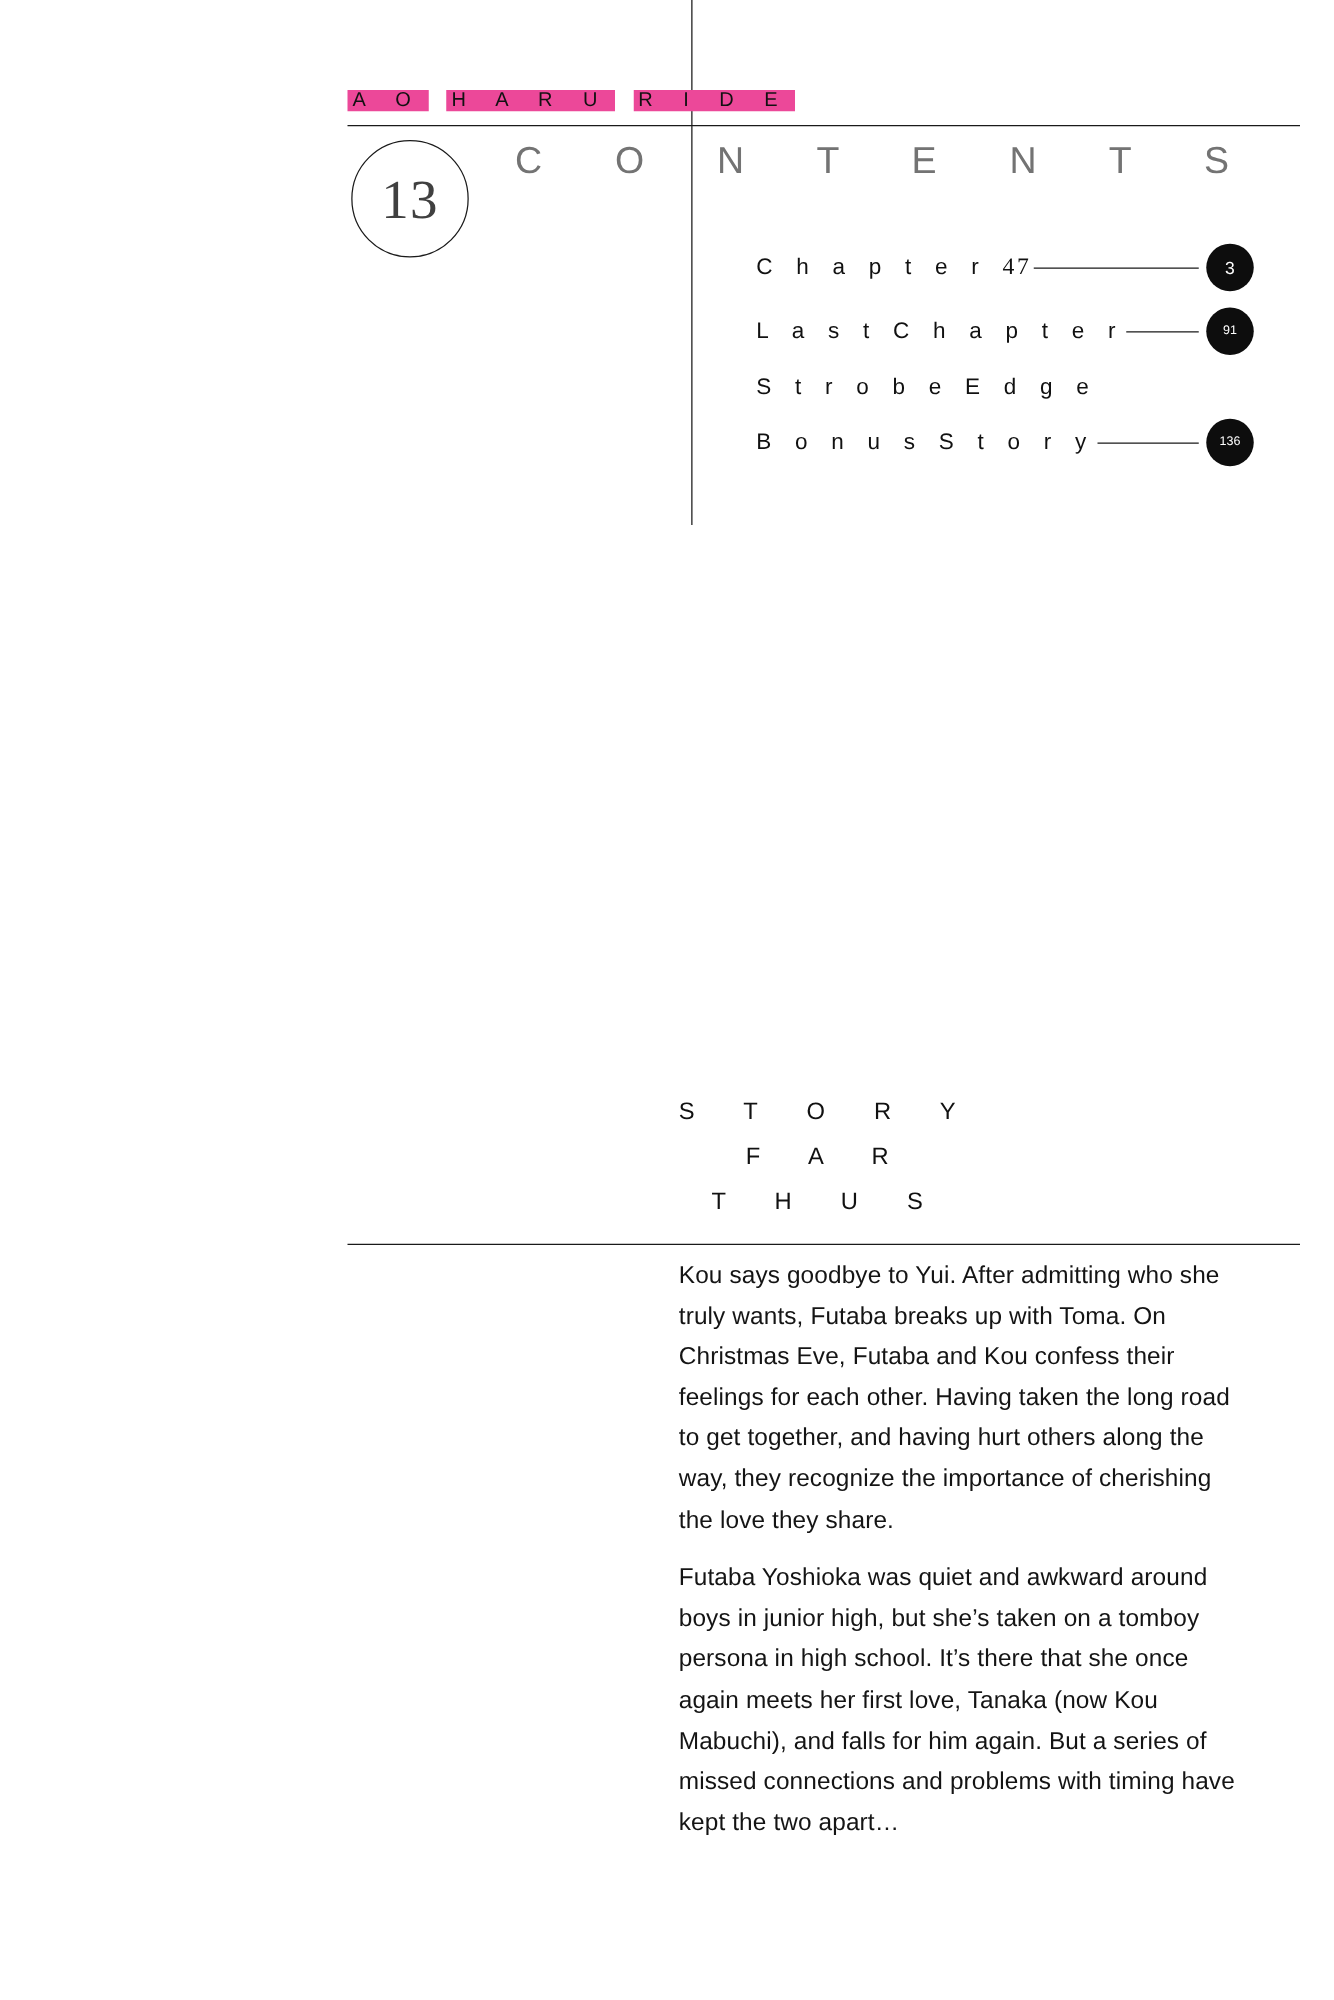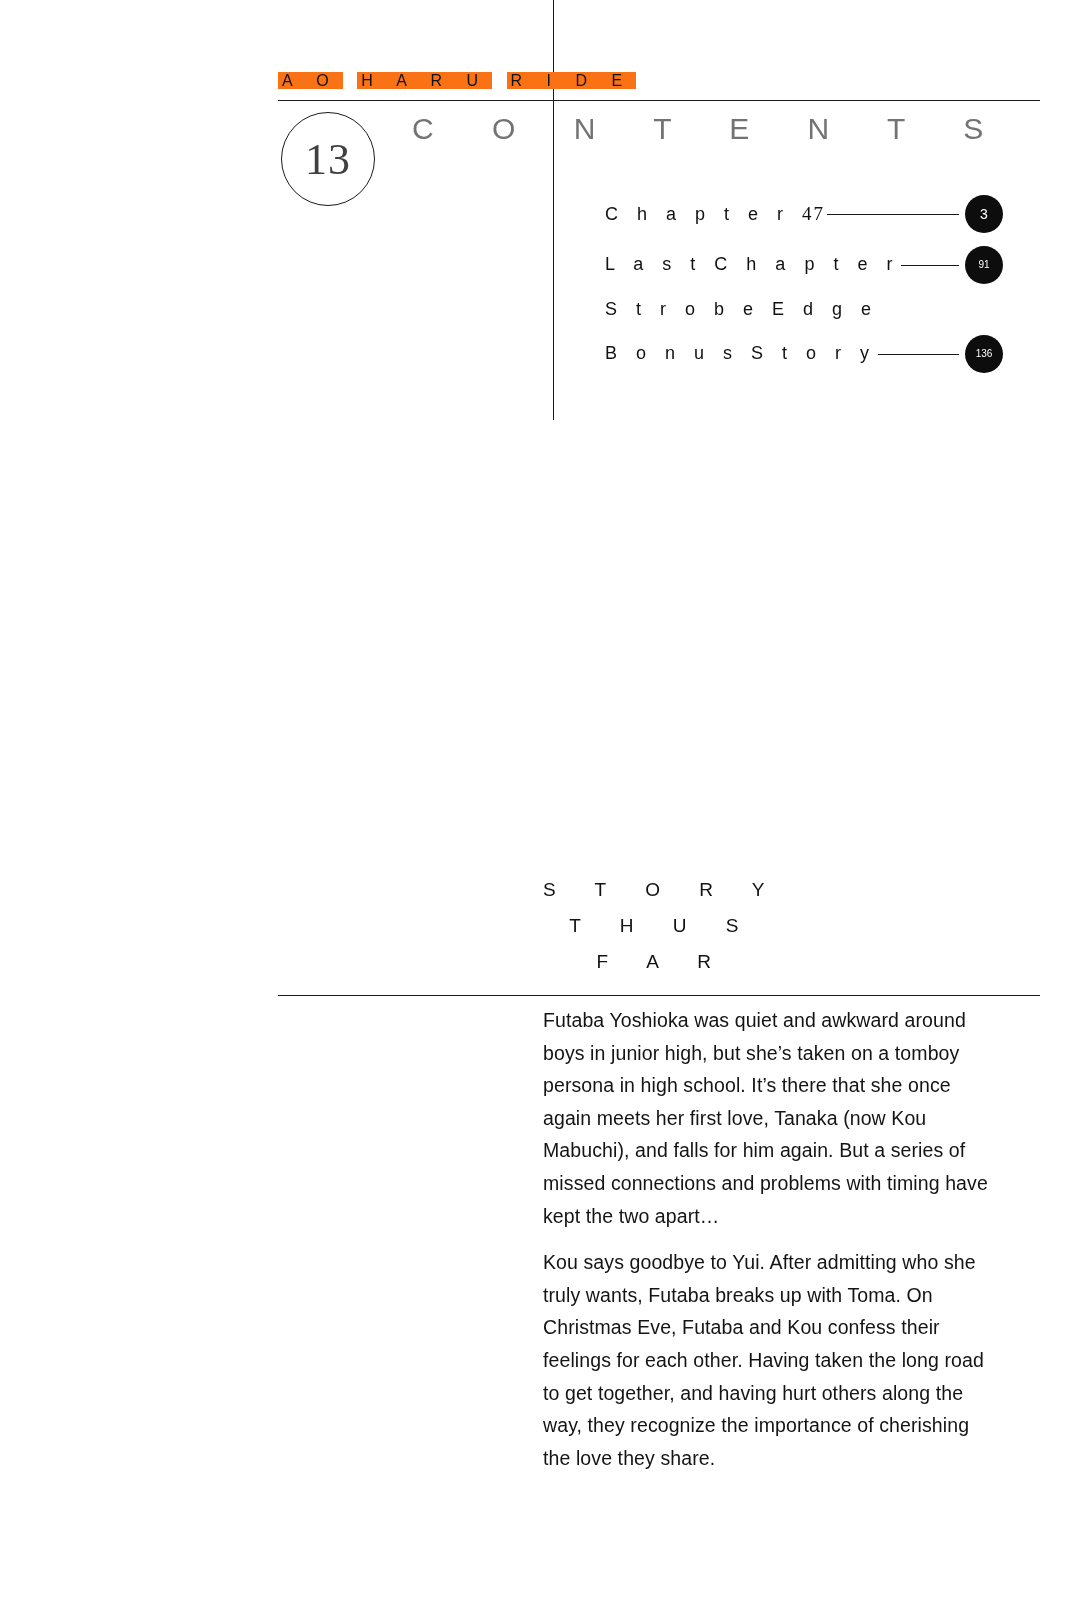--- a/index.html
+++ b/index.html
@@ -43,21 +43,21 @@
   .series-title {
     position: absolute;
     left: 278px;
     top: 72px;
     font-size: 16px;
     letter-spacing: 10px;
     color: #111;
     white-space: nowrap;
   }
   .series-title .seg {
-    background: #f97316;
+    background: #ec4899;
     padding: 0 4px;
     text-align: center;
   }
 
   
   .vol-circle {
     position: absolute;
     left: 281px;
     top: 112px;
     width: 94px;
@@ -229,24 +229,24 @@
     <div class="toc-row">
       <span class="toc-label">B o n u s   S t o r y</span>
       <span class="toc-leader"></span>
       <span class="toc-page small">136</span>
     </div>
 
   </div>
 
   <div class="stf">
     <div>S T O R Y</div>
+    <div>F A R</div>
     <div>T H U S</div>
-    <div>F A R</div>
   </div>
 
   <div class="stf-rule"></div>
 
   <div class="story-body">
+    <p>Kou says goodbye to Yui. After admitting who she truly wants, Futaba breaks up with Toma. On Christmas Eve, Futaba and Kou confess their feelings for each other. Having taken the long road to get together, and having hurt others along the way, they recognize the importance of cherishing the love they share.</p>
     <p>Futaba Yoshioka was quiet and awkward around boys in junior high, but she’s taken on a tomboy persona in high school. It’s there that she once again meets her first love, Tanaka (now Kou Mabuchi), and falls for him again. But a series of missed connections and problems with timing have kept the two apart…</p>
-    <p>Kou says goodbye to Yui. After admitting who she truly wants, Futaba breaks up with Toma. On Christmas Eve, Futaba and Kou confess their feelings for each other. Having taken the long road to get together, and having hurt others along the way, they recognize the importance of cherishing the love they share.</p>
   </div>
 
 </div>
 
 </body></html>

